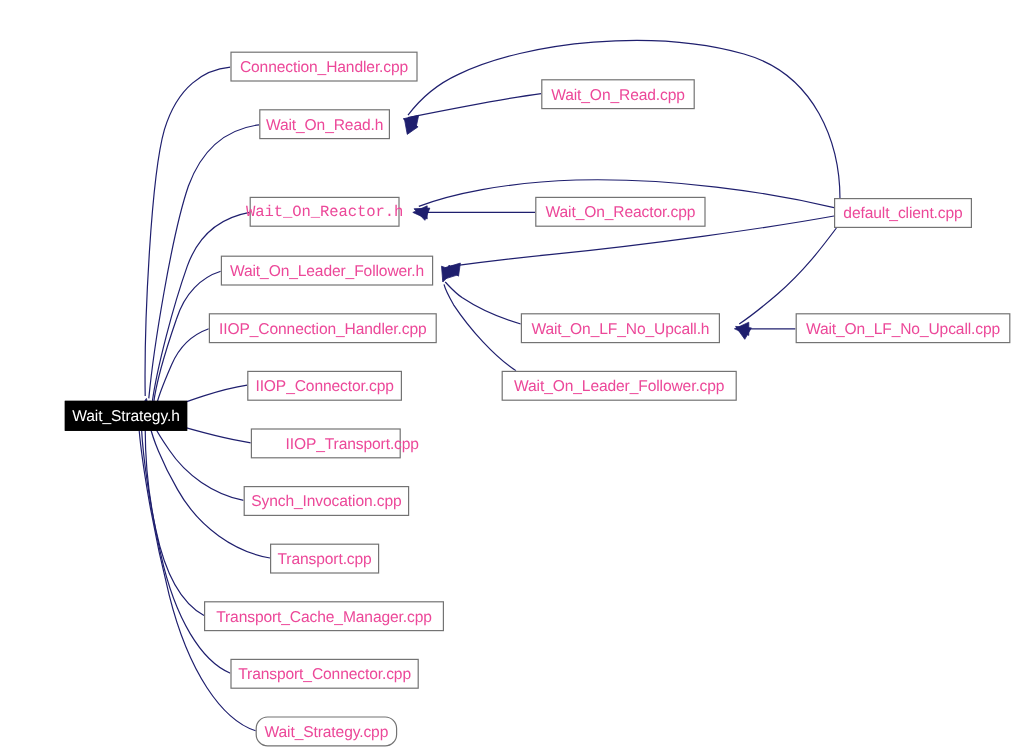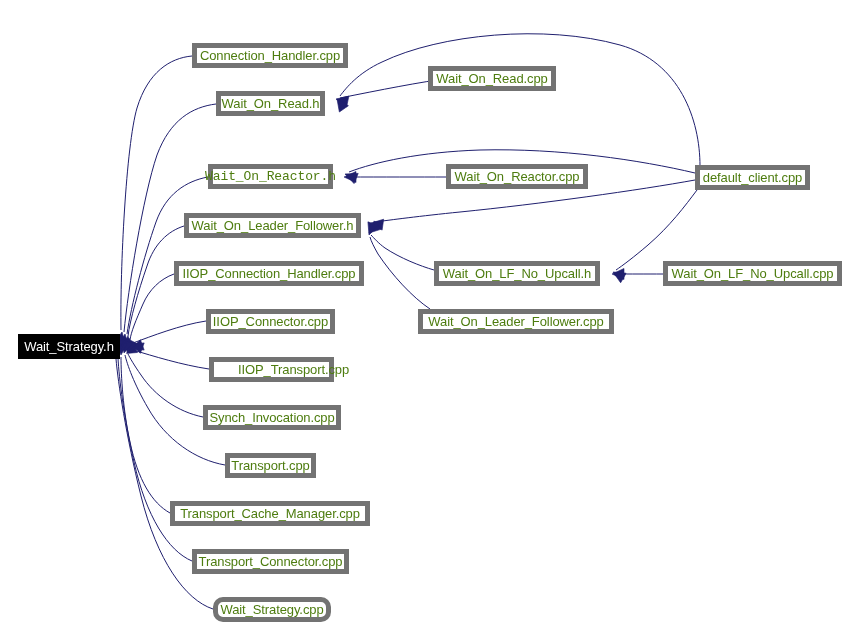--- a/index.html
+++ b/index.html
@@ -32,35 +32,36 @@
     stroke-width: 1;
   }
   .arrow-head {
     fill: #1f1f6e;
     stroke: #1f1f6e;
     stroke-width: 0.6;
   }
   .node-box {
     position: absolute;
     box-sizing: border-box;
-    border: 5px solid #737373;
+    border: 1px solid #737373;
     background: #ffffff;
-    color: #4d7c0f;
+    color: #ec4899;
     font-size: 13px;
     line-height: 1;
     display: flex;
     align-items: center;
     justify-content: center;
     white-space: nowrap;
     letter-spacing: -0.1px;
   }
   .node-box.root-node {
     background: #000000;
     color: #ffffff;
     border: 1px solid #000000;
+    margin-left: 36px;
   }
   .node-label {
     display: block;
     padding: 0 4px;
   }
 </style>
 </head>
 <body>
 
 <div id="graph-root">
@@ -110,21 +111,21 @@
     </svg>
 <div class="node-box root-node" style="left: 18px; top: 334px; width: 102px; height: 25px;">
       <span class="node-label">Wait_Strategy.h</span>
     </div>
     <div class="node-box" style="left: 192px; top: 43px; width: 156px; height: 25px;">
       <span class="node-label">Connection_Handler.cpp</span>
     </div>
     <div class="node-box" style="left: 216px; top: 91px; width: 109px; height: 25px;">
       <span class="node-label">Wait_On_Read.h</span>
     </div>
-    <div class="node-box" style="left: 428px; top: 66px; width: 128px; height: 25px;">
+    <div class="node-box" style="left: 451px; top: 66px; width: 128px; height: 25px;">
       <span class="node-label">Wait_On_Read.cpp</span>
     </div>
     <div class="node-box" style="left: 208px; top: 164px; width: 125px; height: 25px; font-family: Liberation Mono, monospace;">
       <span class="node-label">Wait_On_Reactor.h</span>
     </div>
     <div class="node-box" style="left: 446px; top: 164px; width: 142px; height: 25px;">
       <span class="node-label">Wait_On_Reactor.cpp</span>
     </div>
     <div class="node-box" style="left: 184px; top: 213px; width: 177px; height: 25px;">
       <span class="node-label">Wait_On_Leader_Follower.h</span>

